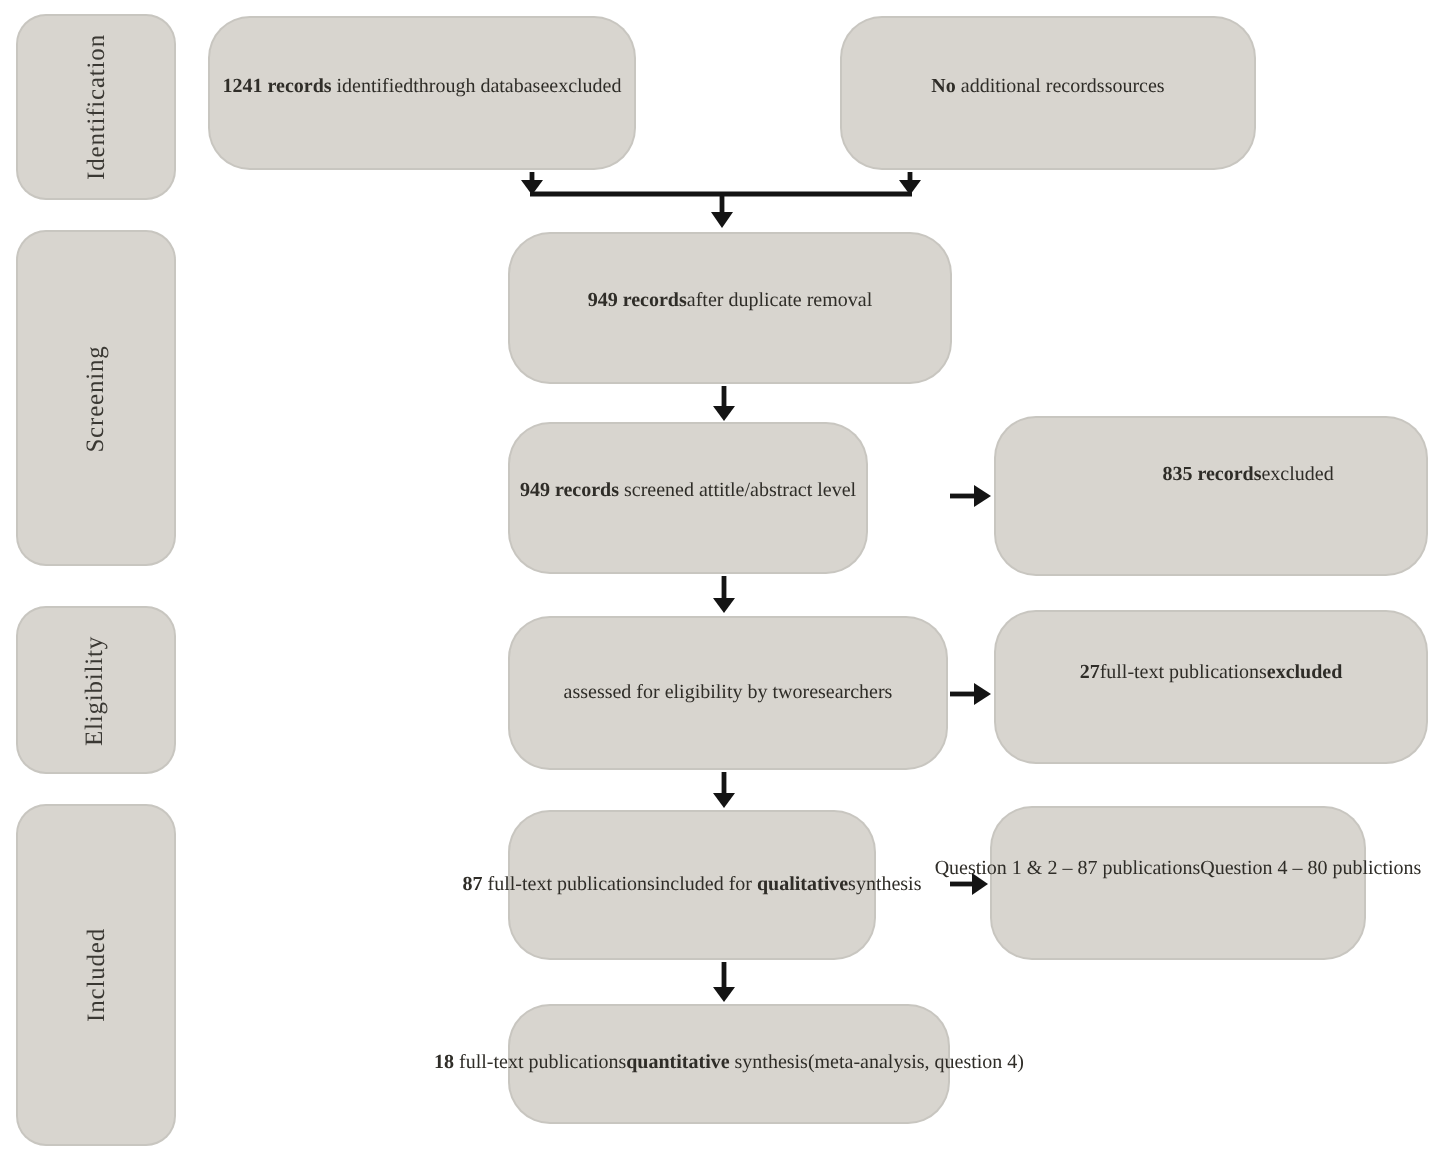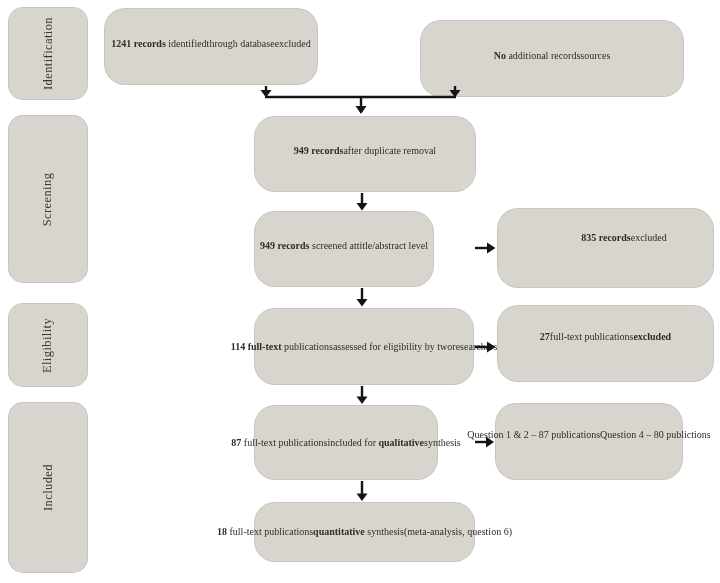--- a/index.html
+++ b/index.html
@@ -48,42 +48,41 @@
   <div class="stage" style="top:402px;height:171px;">
     <span class="vtext">Included</span>
   </div>
 
   <div class="fbox up6" style="left:104px;top:8px;width:214px;height:77px;">
     <div class="line"><span></span><span class="b">1241 records</span><span> identified</span></div>
     <div class="line"><span>through database</span><span class="b"></span><span></span></div>
     <div class="line"><span>excluded</span><span class="b"></span><span></span></div>
   </div>
 
-  <div class="fbox up6" style="left:420px;top:20px;width:264px;height:77px;">
+  <div class="fbox up6" style="left:420px;top:8px;width:208px;height:77px;">
     <div class="line"><span></span><span class="b">No</span><span> additional records</span></div>
     <div class="line"><span>sources</span><span class="b"></span><span></span></div>
   </div>
 
   <div class="fbox up6" style="left:254px;top:116px;width:222px;height:76px;">
     <div class="line"><span></span><span class="b">949 records</span><span></span></div>
     <div class="line"><span>after duplicate removal</span><span class="b"></span><span></span></div>
   </div>
 
   <div class="fbox up6" style="left:254px;top:211px;width:180px;height:76px;">
     <div class="line"><span></span><span class="b">949 records</span><span> screened at</span></div>
     <div class="line"><span>title/abstract level</span><span class="b"></span><span></span></div>
   </div>
 
   <div class="fbox up20" style="left:497px;top:208px;width:217px;height:80px;">
     <div class="line"><span></span><span class="b">835 records</span><span></span></div>
     <div class="line"><span>excluded</span><span class="b"></span><span></span></div>
   </div>
 
   <div class="fbox" style="left:254px;top:308px;width:220px;height:77px;">
-    <div class="line"><span></span><span class="b">114 full-text</span><span> publications</span></div>
     <div class="line"><span>assessed for eligibility by two</span><span class="b"></span><span></span></div>
     <div class="line"><span>researchers</span><span class="b"></span><span></span></div>
   </div>
 
   <div class="fbox up14" style="left:497px;top:305px;width:217px;height:77px;">
     <div class="line"><span></span><span class="b">27</span><span></span></div>
     <div class="line"><span>full-text publications</span><span class="b"></span><span></span></div>
     <div class="line"><span></span><span class="b">excluded</span><span></span></div>
   </div>
 
@@ -94,21 +93,21 @@
   </div>
 
   <div class="fbox up14" style="left:495px;top:403px;width:188px;height:77px;">
     <div class="line"><span>Question 1 &amp; 2 – 87 publications</span><span class="b"></span><span></span></div>
     <div class="line"><span>Question 4 – 80 publictions</span><span class="b"></span><span></span></div>
   </div>
 
   <div class="fbox" style="left:254px;top:502px;width:221px;height:60px;">
     <div class="line"><span></span><span class="b">18</span><span> full-text publications</span></div>
     <div class="line"><span></span><span class="b">quantitative</span><span> synthesis</span></div>
-    <div class="line"><span>(meta-analysis, question 6)</span><span class="b"></span><span></span></div>
+    <div class="line"><span>(meta-analysis, question 4)</span><span class="b"></span><span></span></div>
   </div>
 
   <svg id="arrows" width="720" height="583" viewBox="0 0 720 583">
 
     <line x1="266" y1="86" x2="266" y2="90.5"></line>
     <polygon points="260.5,90 271.5,90 266,97.5"></polygon>
     <line x1="455" y1="86" x2="455" y2="90.5"></line>
     <polygon points="449.5,90 460.5,90 455,97.5"></polygon>
     <line x1="265" y1="97" x2="456" y2="97"></line>
     <line x1="361" y1="97" x2="361" y2="107"></line>

